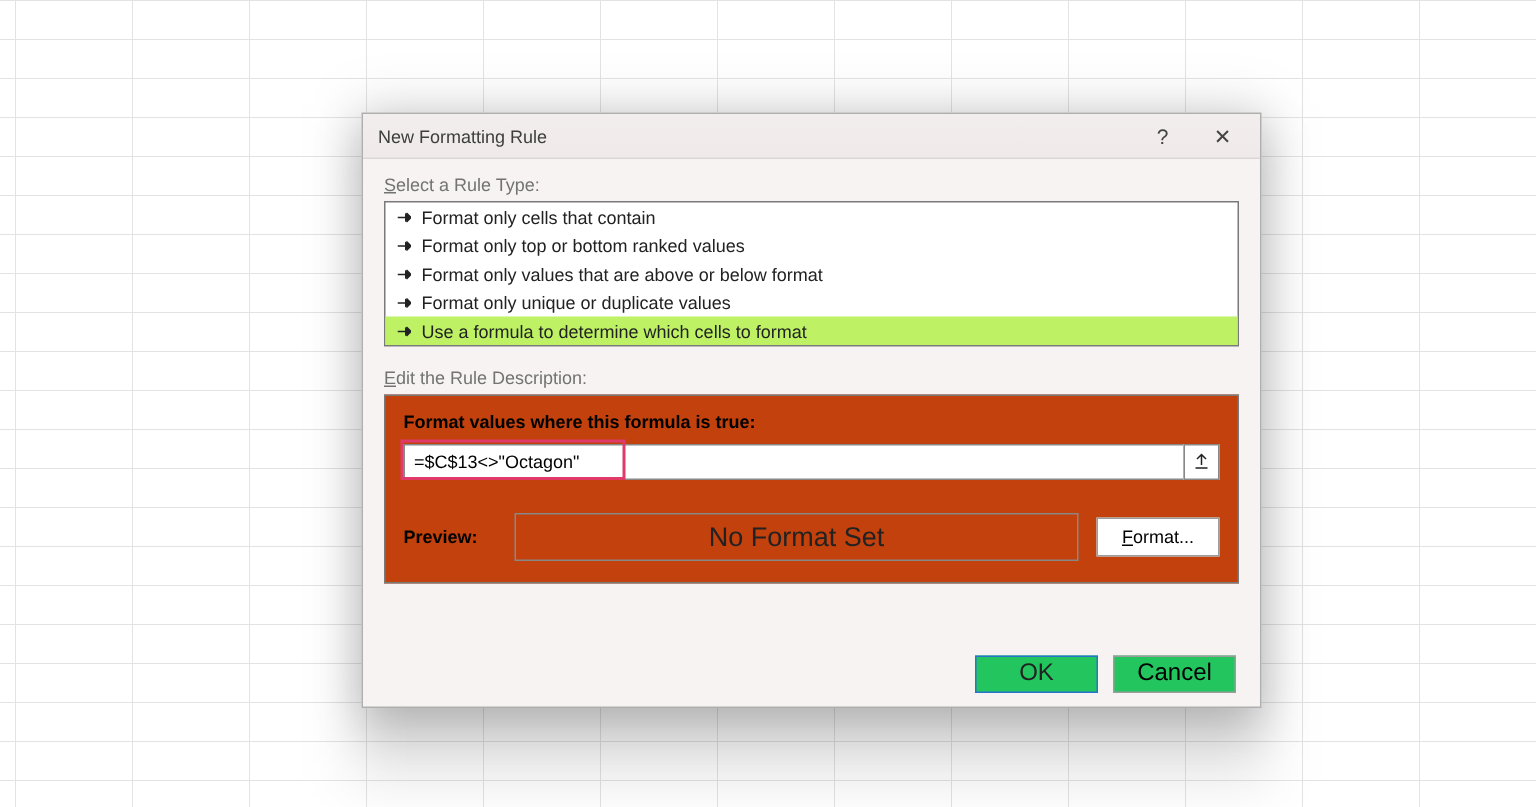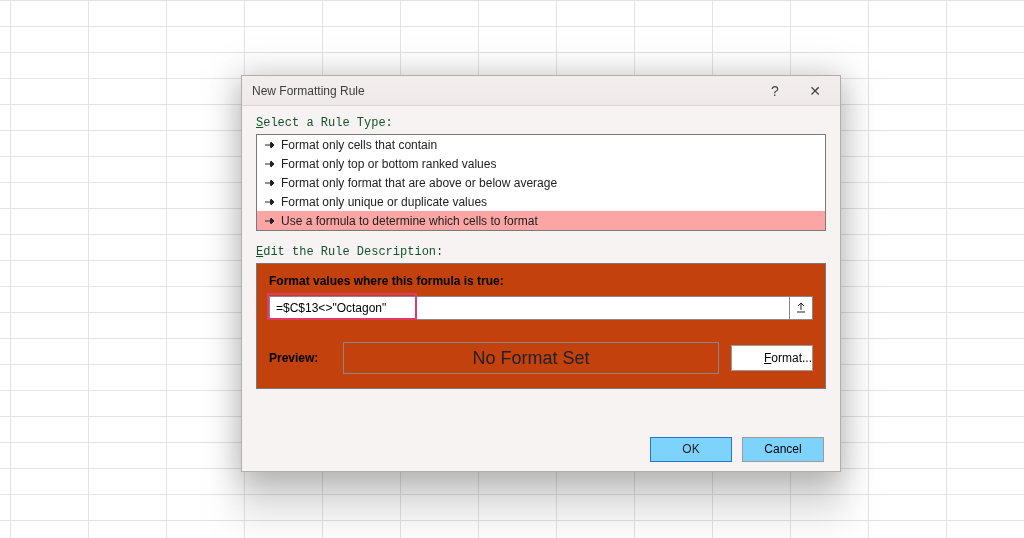--- a/index.html
+++ b/index.html
@@ -44,36 +44,36 @@
   }
   .title { flex: 1; color: #3d3d3d; font-size: 12px; }
   .tb-btn {
     width: 38px; height: 24px;
     display: inline-flex; align-items: center; justify-content: center;
     color: #444; font-size: 14px;
     margin-left: 2px;
   }
   .body { padding: 10px 14px 12px 14px; }
 
-  .section-label { color: #14532d; margin-bottom: 4px; font-family: Liberation Mono, monospace; }
+  .section-label { color: #737373; margin-bottom: 4px; }
   .section-label .ul { text-decoration: underline; }
 
   .rule-list {
     border: 1px solid #7a7a7a;
     background: #fff;
     margin-bottom: 14px;
   }
   .rule-item {
     display: flex; align-items: center;
     height: 19px;
     padding: 0 6px;
     color: #222;
     font-size: 12px;
   }
-  .rule-item.selected { background: #fca5a5; }
+  .rule-item.selected { background: #bef264; }
   .rule-arrow {
     width: 13px; height: 12px;
     display: inline-flex; align-items: center; justify-content: center;
     margin-right: 5px;
   }
   .rule-arrow svg { display: block; }
 
   .edit-box {
     border: 1px solid #7a7a7a;
     background: #c2410c;
@@ -120,38 +120,38 @@
     height: 32px;
     border: 1px solid #888;
     display: flex; align-items: center; justify-content: center;
     font-size: 18px;
     color: #222;
   }
   .format-btn {
     width: 82px; height: 26px;
     border: 1px solid #9c9c9c;
     background: #fff;
-    display:flex; align-items:center; justify-content:flex-end;
+    display:flex; align-items:center; justify-content:center;
   }
   .format-btn span .ul { text-decoration: underline; }
 
   .footer {
     position: absolute;
     left: 0; right: 0; bottom: 0;
     height: 44px;
     display: flex; align-items: center; justify-content: flex-end;
     gap: 10px;
     padding: 0 16px;
   }
   .btn {
     min-width: 82px; height: 25px;
     border: 1px solid #9c9c9c;
-    background: #7dd3fc;
+    background: #22c55e;
     display:inline-flex; align-items:center; justify-content:center;
-    font-size: 12px;
+    font-size: 16px;
   }
   .btn.primary {
     border: 1.2px solid #2a73cc;
     color: #222;
   }
 </style>
 </head>
 <body>
 
 <div class="sheet-bg"></div>
@@ -190,21 +190,21 @@
           </span>
           <span>Format only top or bottom ranked values</span>
         </div>
         <div class="rule-item">
           <span class="rule-arrow">
             <svg width="9" height="8" viewBox="0 0 9 8">
               <path d="M0 4 H6 M6 4 L9 4 L6 1 M6 4 L9 4 L6 7" stroke="#222" stroke-width="1" fill="#222"></path>
               <polygon points="5,1 9,4 5,7" fill="#222"></polygon>
             </svg>
           </span>
-          <span>Format only format that are above or below average</span>
+          <span>Format only values that are above or below format</span>
         </div>
         <div class="rule-item">
           <span class="rule-arrow">
             <svg width="9" height="8" viewBox="0 0 9 8">
               <path d="M0 4 H6 M6 4 L9 4 L6 1 M6 4 L9 4 L6 7" stroke="#222" stroke-width="1" fill="#222"></path>
               <polygon points="5,1 9,4 5,7" fill="#222"></polygon>
             </svg>
           </span>
           <span>Format only unique or duplicate values</span>
         </div>

